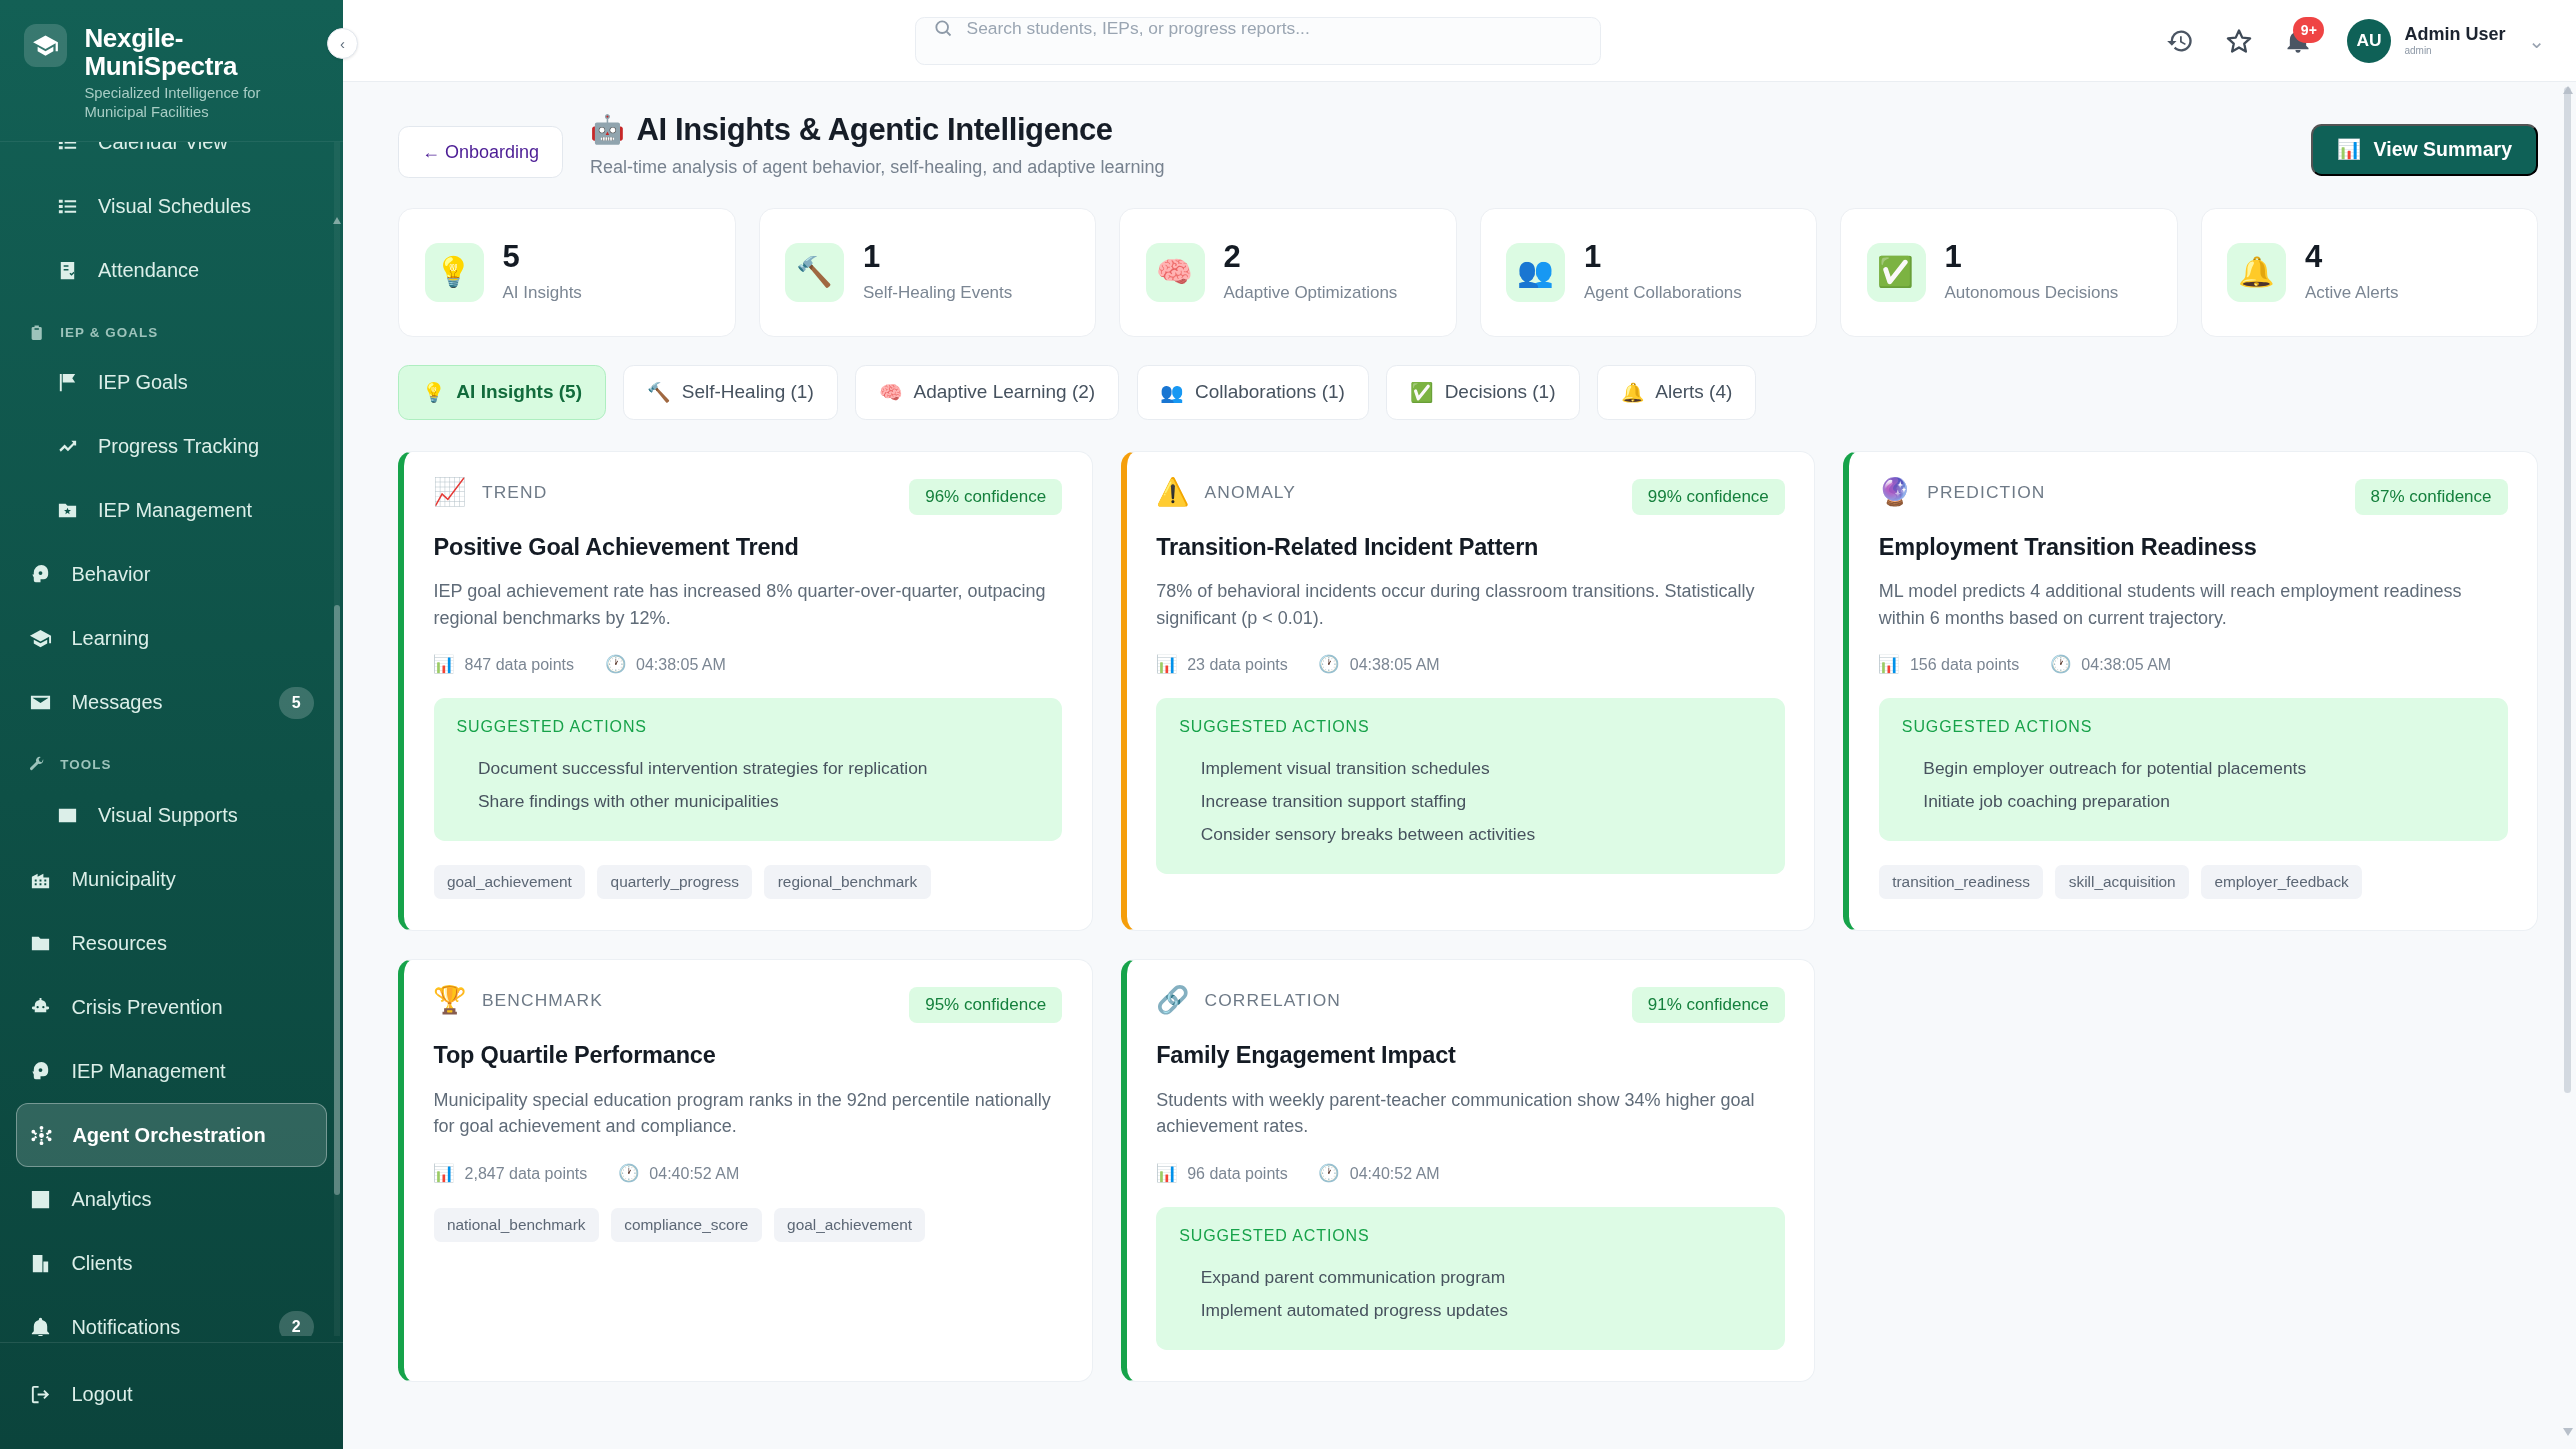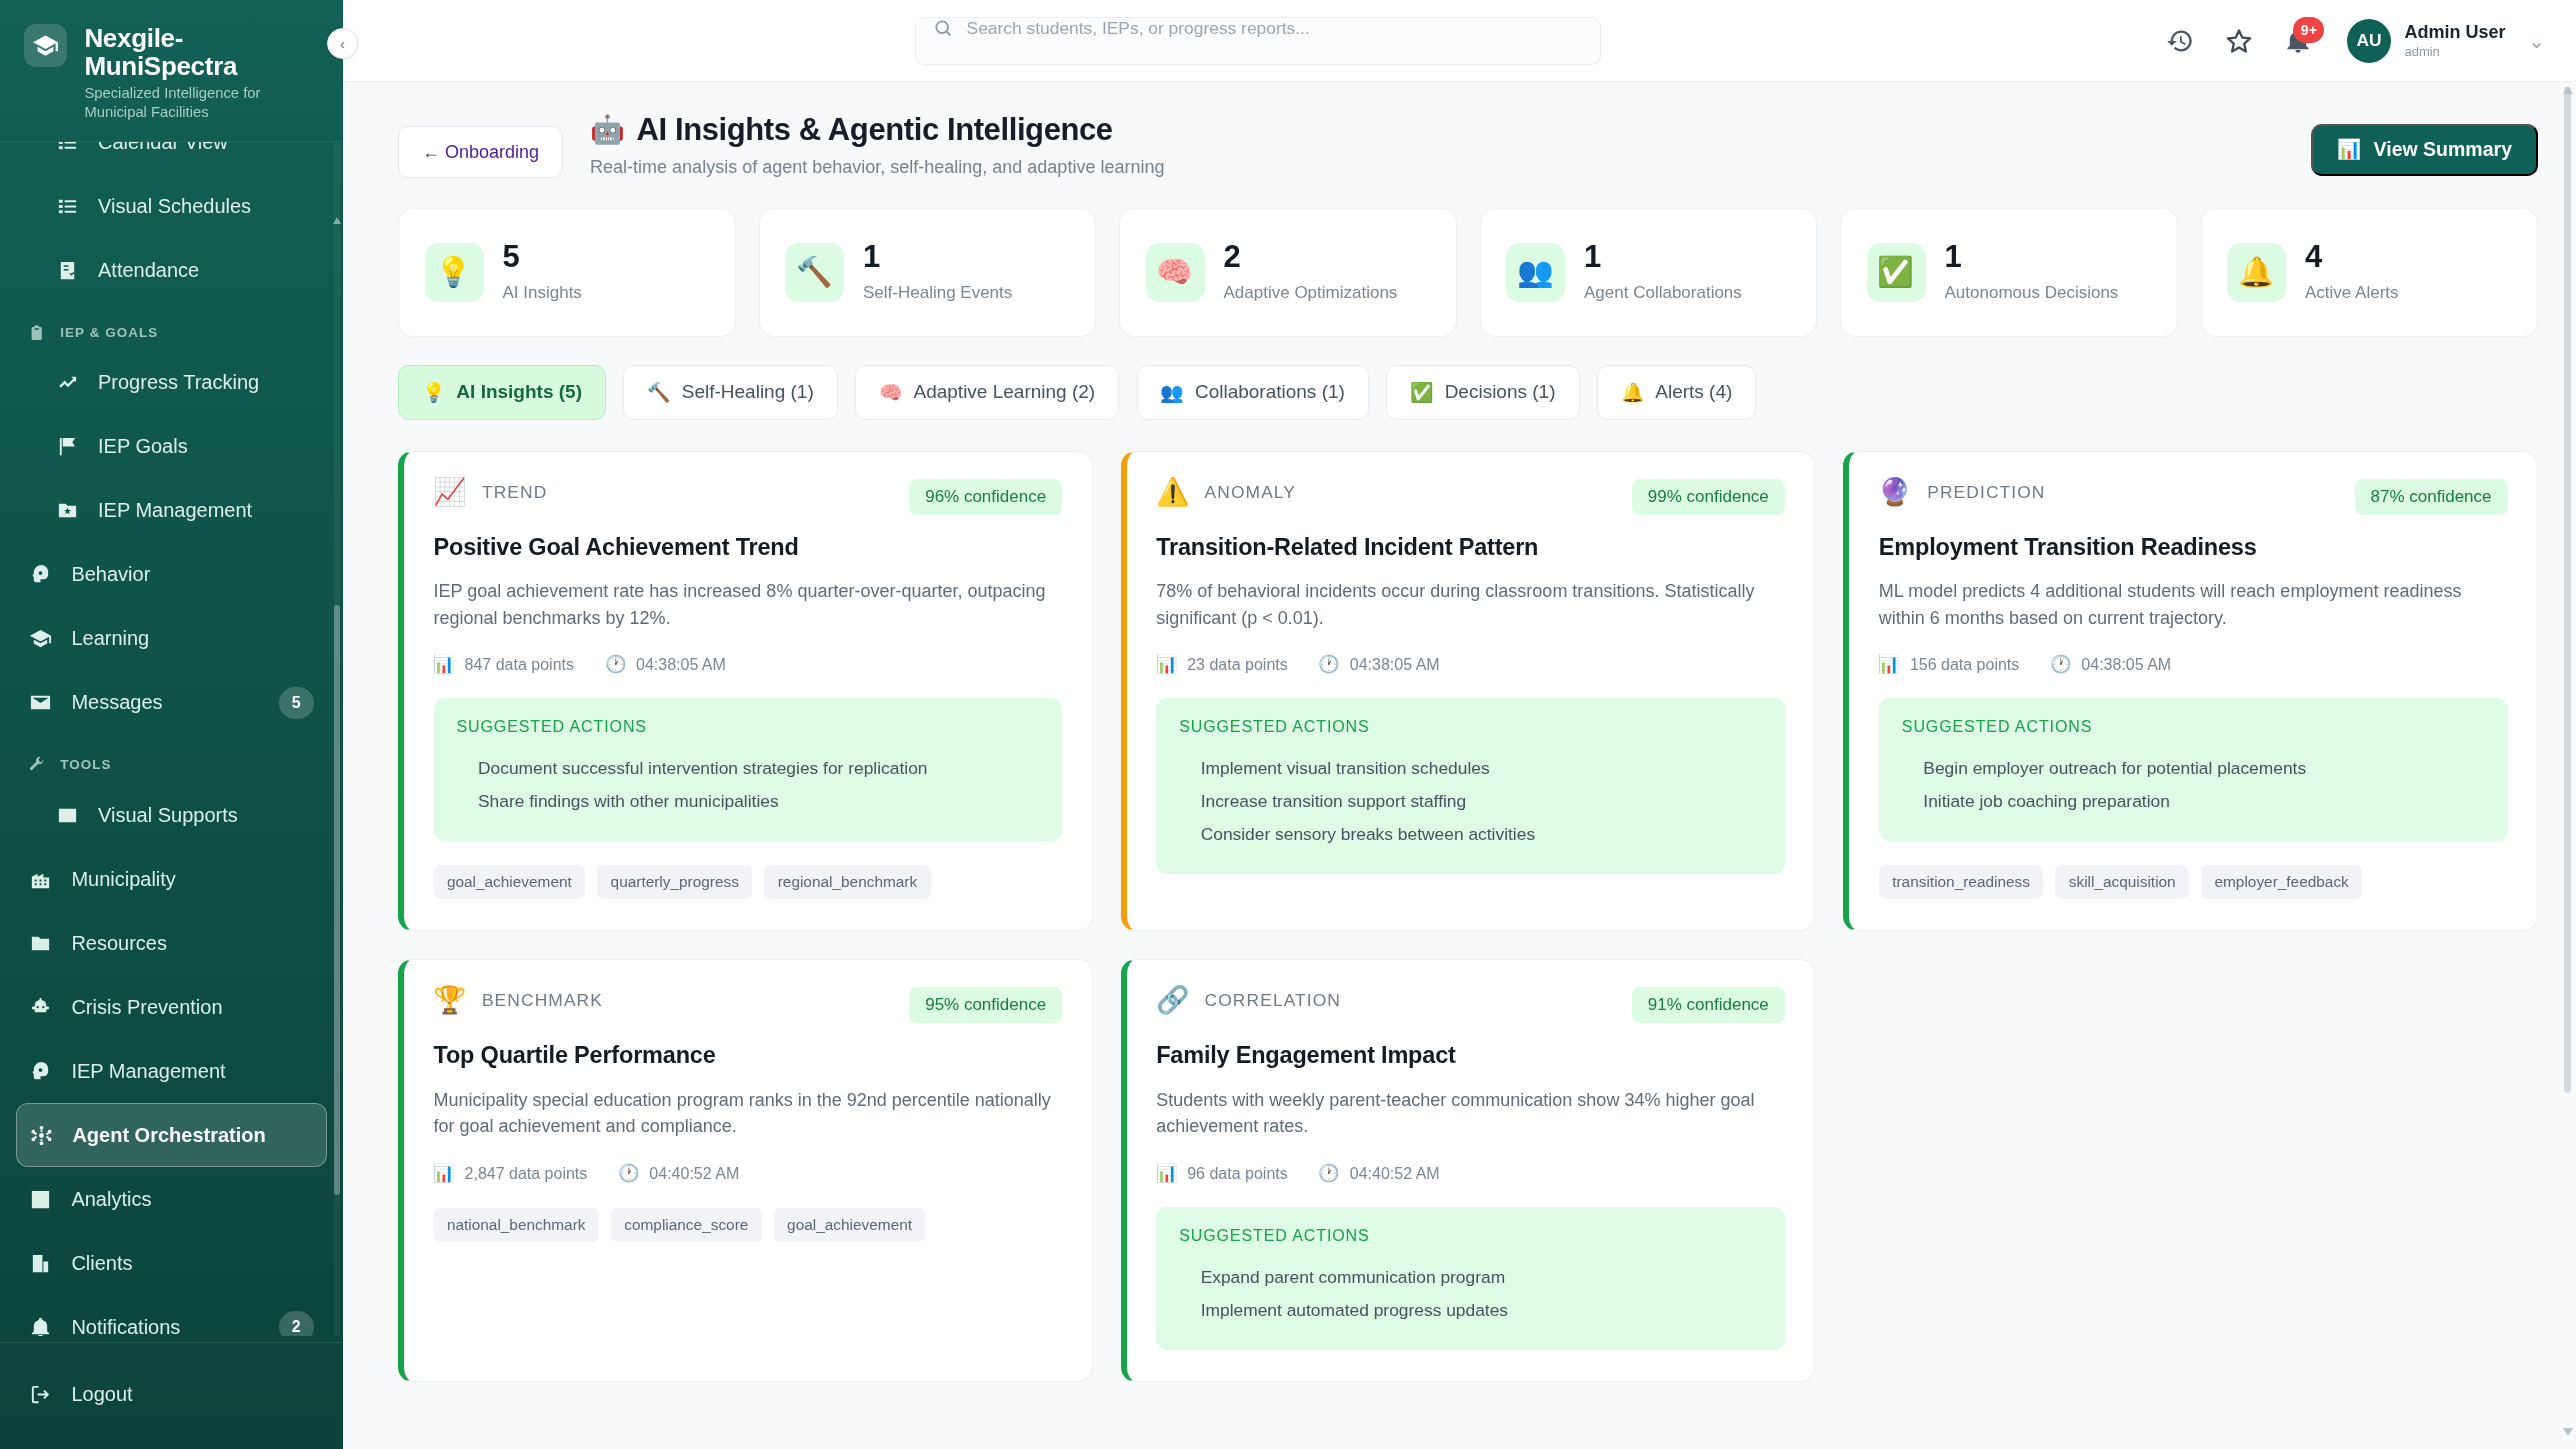--- a/index.html
+++ b/index.html
@@ -108,21 +108,21 @@
     position: absolute; top: -8px; right: -10.7px; min-width: 31px; height: 25.5px; padding: 0 6px;
     background: #ef4444; color: #fff; font-size: 14px; font-weight: 700;
     border-radius: 13.4px; display: flex; align-items: center; justify-content: center;
   }
   .user { display: flex; align-items: center; gap: 13.4px; margin-left: 5.4px; }
   .avatar {
     width: 44px; height: 44px; border-radius: 50%; background: #0f6157; color: #ffffff;
     display: flex; align-items: center; justify-content: center; font-size: 17.4px; font-weight: 600;
   }
   .user-name { font-size: 18px; font-weight: 700; color: #1c2430; line-height: 1.2; }
-  .user-role { font-size: 13px; color: #8d98a6; line-height: 1.2; }
+  .user-role { font-size: 10px; color: #8d98a6; line-height: 1.2; }
   .caret { color: #98a2b0; font-size: 20px; margin-left: 9.4px; }
 
   .content { flex: 1 1 auto; overflow: hidden; padding: 29.5px 38px 0 55px; position: relative; }
 
   .page-head { display: flex; align-items: flex-start; gap: 27px; margin-bottom: 29.5px; }
   .back-btn {
     height: 52px; padding: 0 23px; border: 0.7px solid #e3e8ee; border-radius: 10.7px;
     background: #ffffff; color: #4c1d95; font-size: 18px;
     display: flex; align-items: center; margin-top: 14.8px; flex: 0 0 auto;
   }
@@ -237,29 +237,29 @@
             <span>Attendance</span>
           </div>
           <div class="sb-section">
             <svg class="ic" viewBox="0 0 24 24">
               <path d="M9 2h6v2h2a2 2 0 0 1 2 2v14a2 2 0 0 1-2 2H7a2 2 0 0 1-2-2V6a2 2 0 0 1 2-2h2V2zm0 6h6V6H9v2z"></path>
             </svg>
             <span>IEP &amp; GOALS</span>
           </div>
           <div class="sb-item sub">
             <svg class="ic" viewBox="0 0 24 24">
+              <path d="M4 3h2v18H4V3zm3 0h13l-3 4.5L20 12H7V3z"></path>
+            </svg>
+            <span>IEP Goals</span>
+          </div>
+          <div class="sb-item sub">
+            <svg class="ic" viewBox="0 0 24 24">
               <path d="M3.5 15.5 9 10l3.5 3.5L19 7l1.5 1.5L12.5 17 9 13.5l-4 4-1.5-2zM16 6h5v5h-2V8.9L17.4 7.5 16 6z"></path>
             </svg>
             <span>Progress Tracking</span>
-          </div>
-          <div class="sb-item sub">
-            <svg class="ic" viewBox="0 0 24 24">
-              <path d="M4 3h2v18H4V3zm3 0h13l-3 4.5L20 12H7V3z"></path>
-            </svg>
-            <span>IEP Goals</span>
           </div>
           <div class="sb-item sub">
             <svg class="ic" viewBox="0 0 24 24">
               <path d="M3 5h7l2 2h9v12H3V5zm9 4-1 2.4-2.6.2 2 1.7-.6 2.5L12 14.4l2.2 1.4-.6-2.5 2-1.7-2.6-.2L12 9z"></path>
             </svg>
             <span>IEP Management</span>
           </div>
           <div class="sb-item">
             <svg class="ic" viewBox="0 0 24 24">
               <path d="M13 2a8 8 0 0 0-8 8v2H3.5L5 15v3a2 2 0 0 0 2 2h5v-3h3a5 5 0 0 0 5-5V9a7 7 0 0 0-7-7zm-1 6.5a2 2 0 1 1 0 4 2 2 0 0 1 0-4z"></path>

